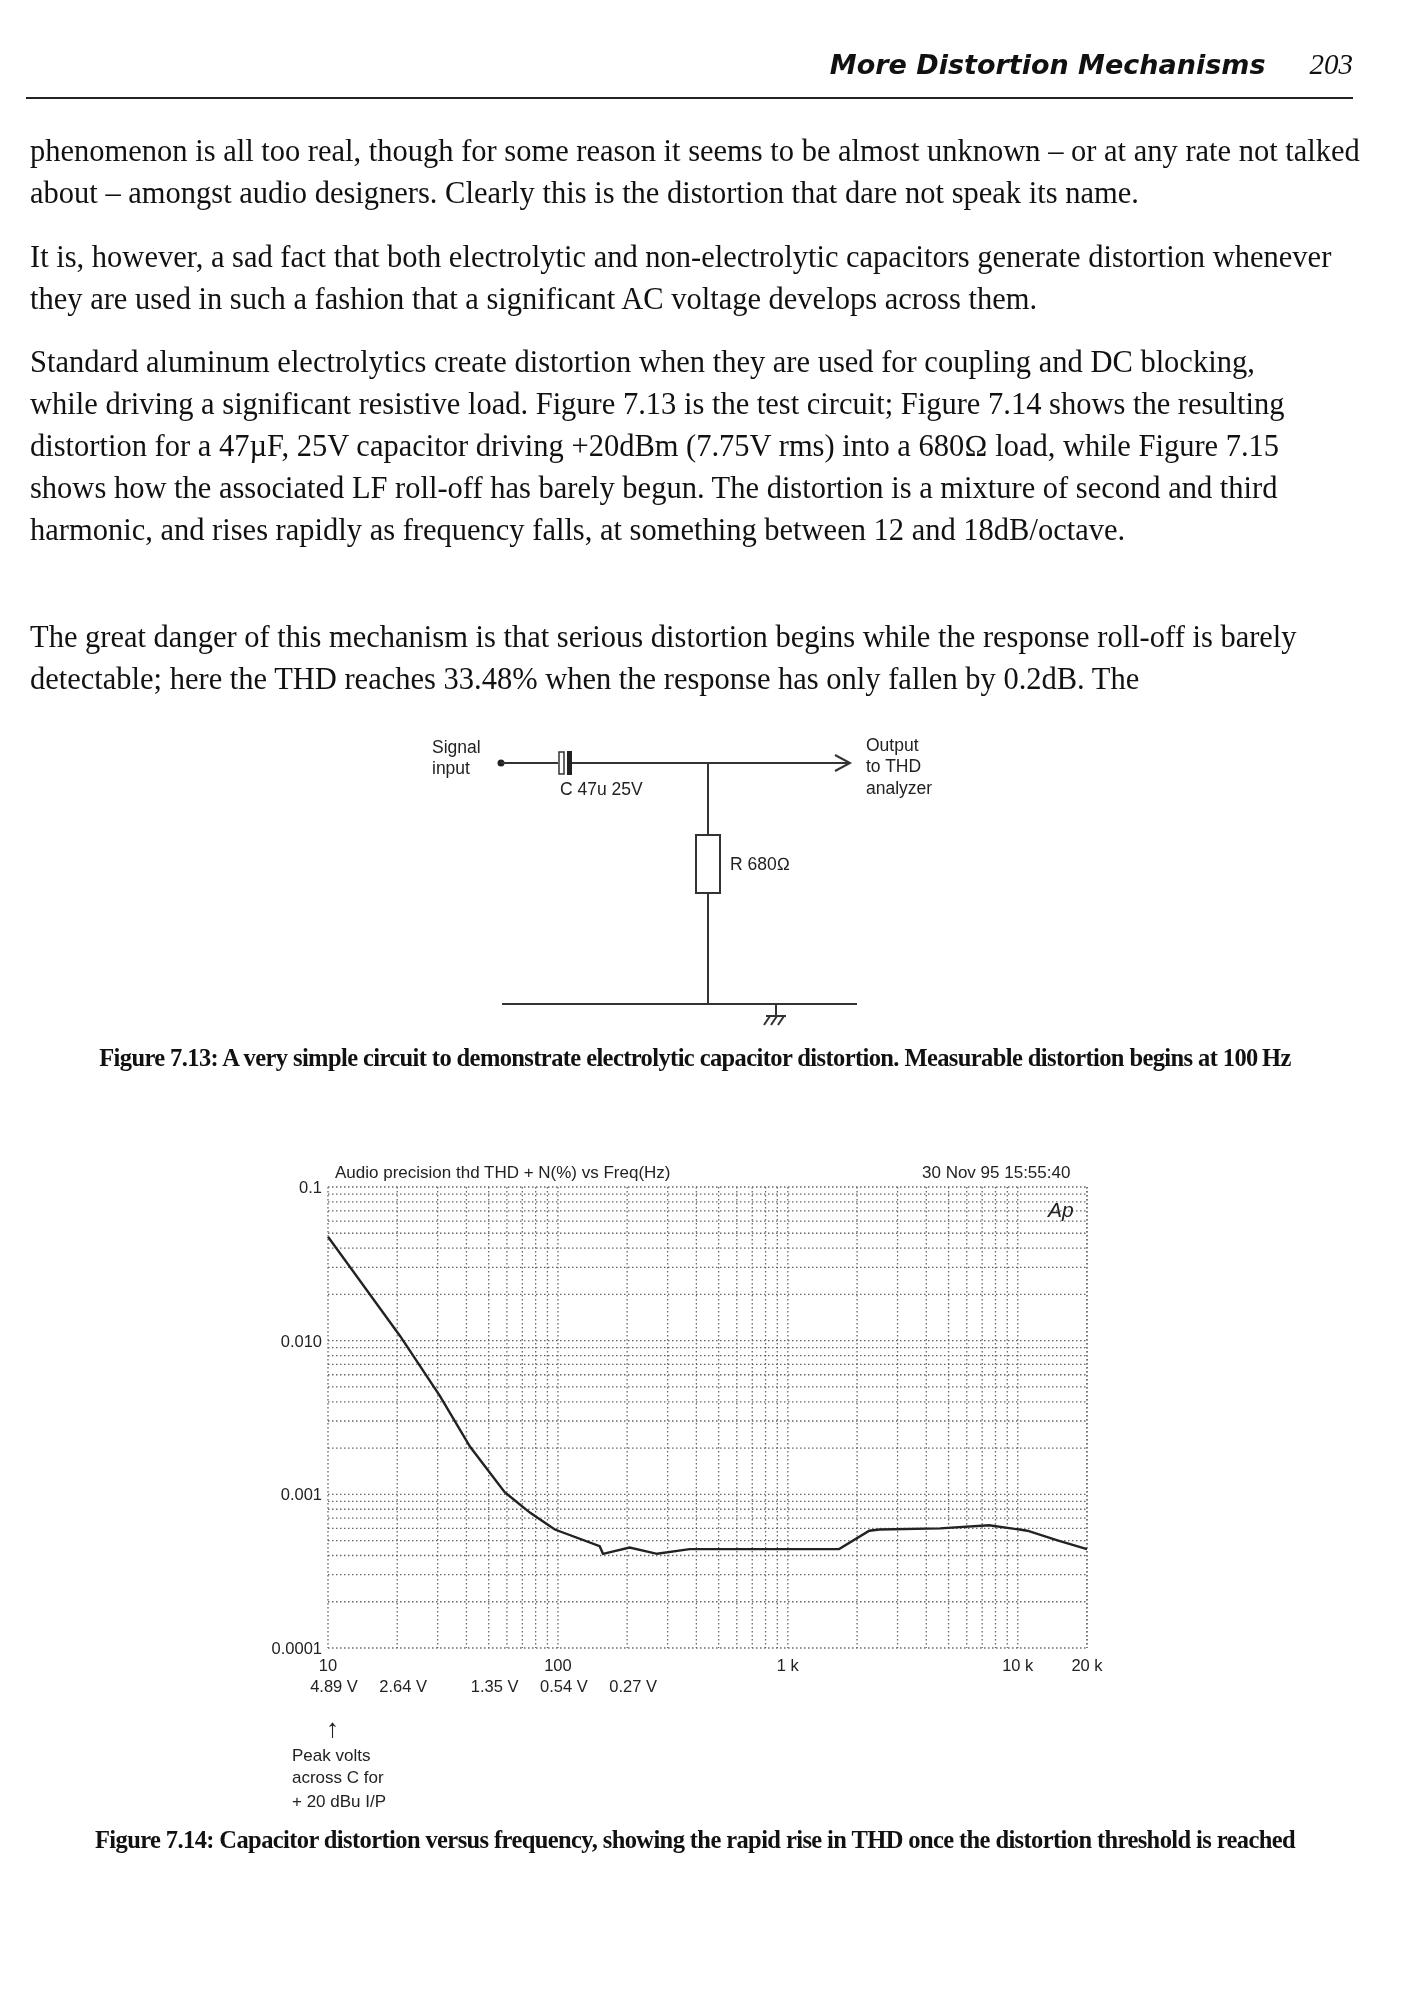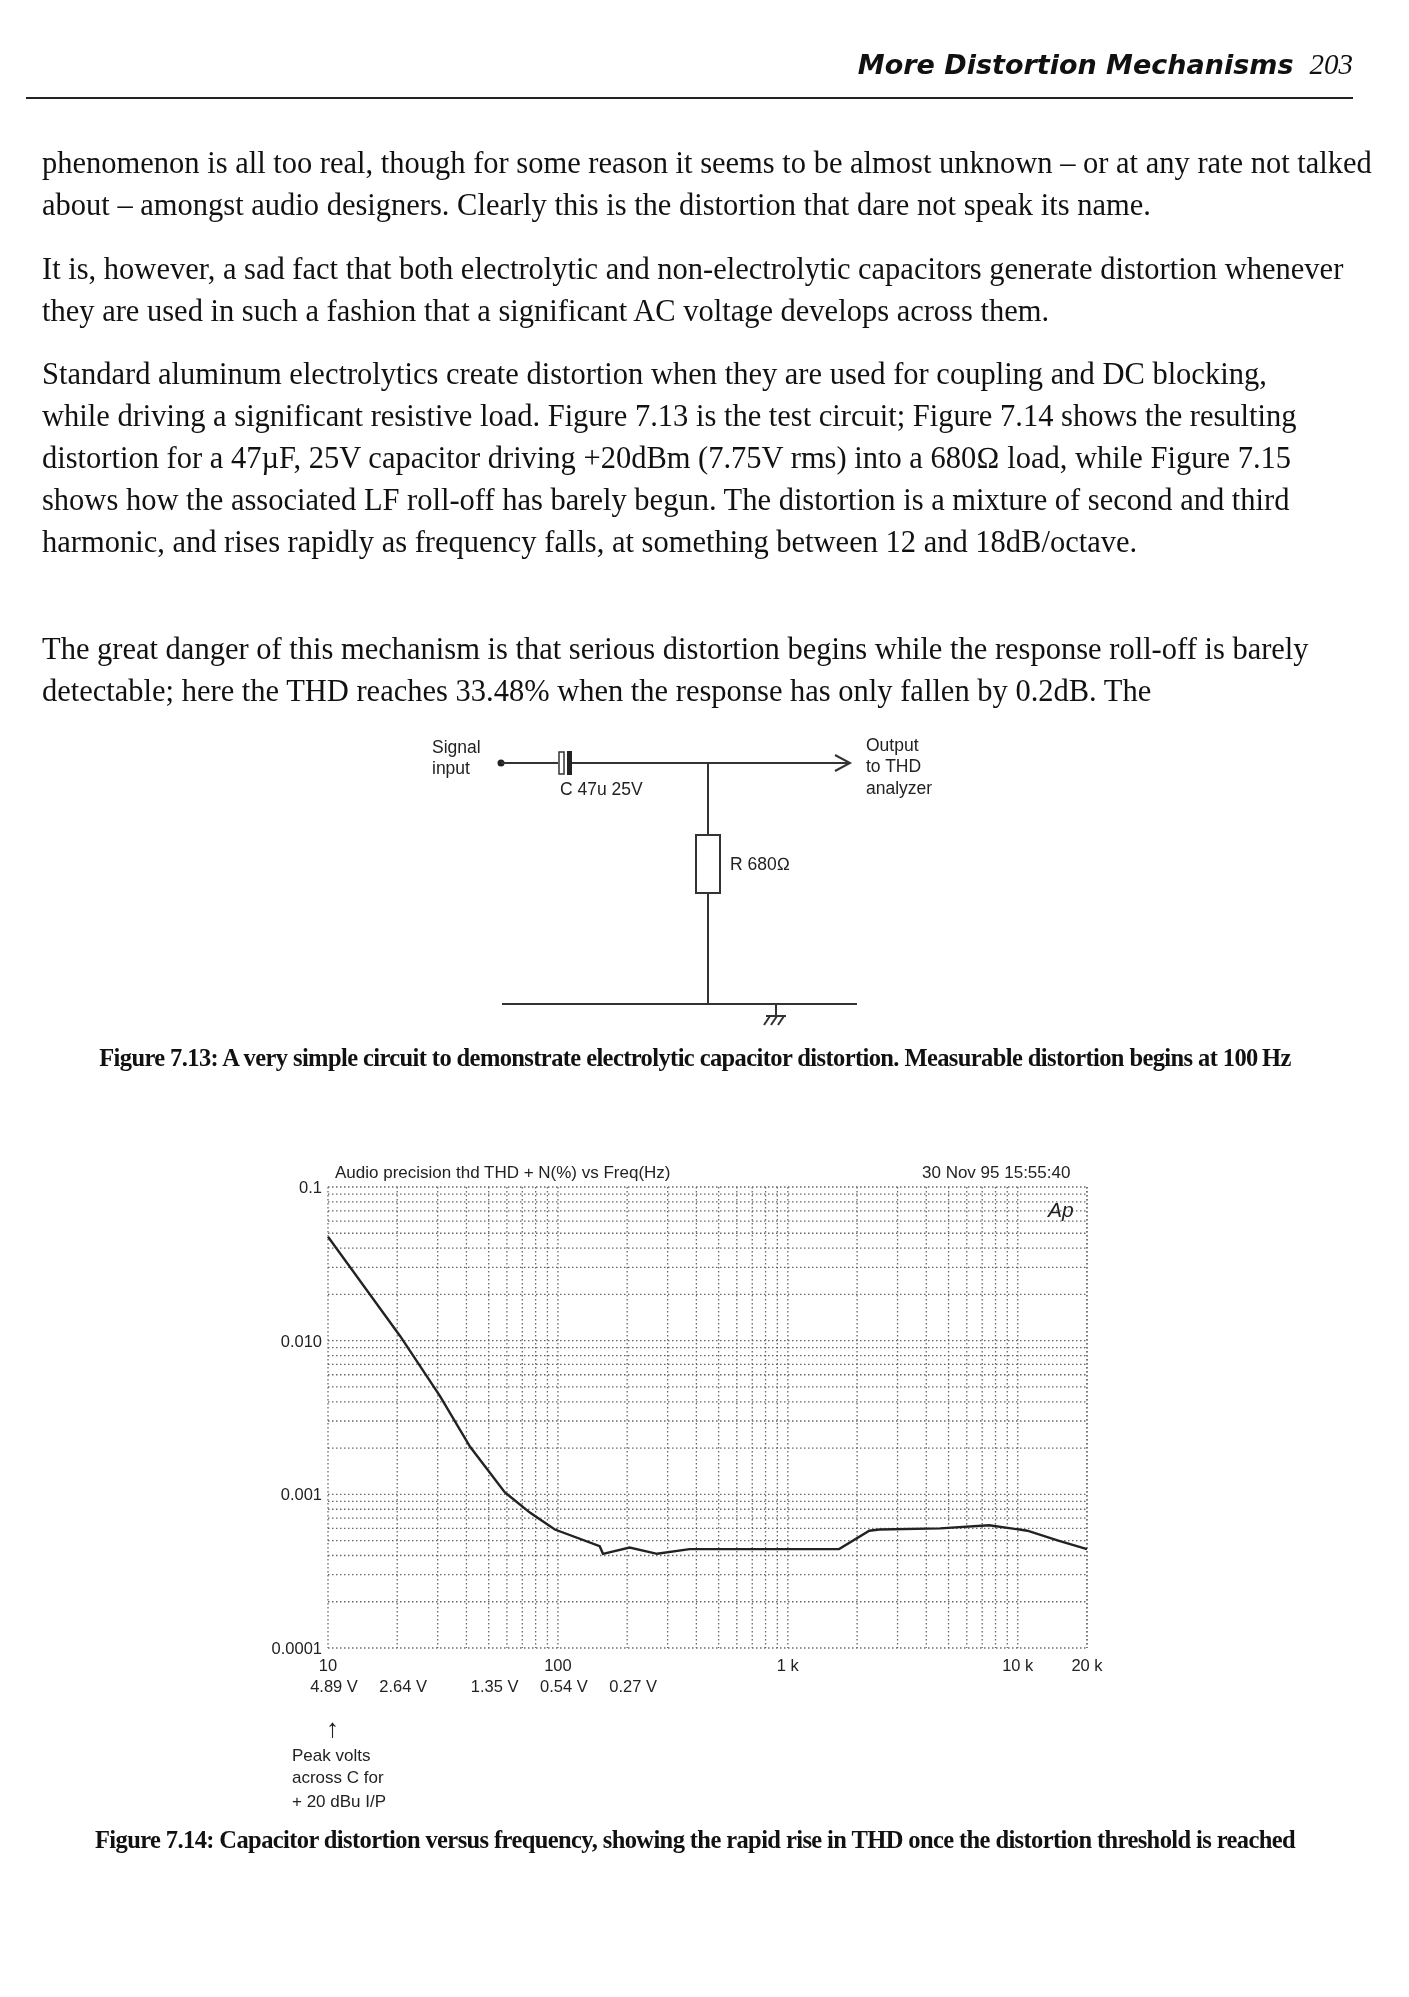--- a/index.html
+++ b/index.html
@@ -2,25 +2,25 @@
 <html><head>
 <meta charset="utf-8">
 <style>
   html, body { margin: 0; padding: 0; background: #ffffff; }
   body { width: 1409px; height: 1997px; position: relative; overflow: hidden; color: #111; }
   .running-head {
     position: absolute; right: 56px; top: 48px;
     font-family: "DejaVu Sans", sans-serif; font-style: italic; font-weight: bold;
     font-size: 27px; color: #111; white-space: nowrap;
   }
-  .running-head .page-num { font-family: "Liberation Serif", serif; font-style: italic; font-weight: normal; margin-left: 16px; font-size: 29px; }
+  .running-head .page-num { font-family: "Liberation Serif", serif; font-style: italic; font-weight: normal; margin-left: 44px; font-size: 29px; }
   .head-rule { position: absolute; left: 26px; right: 56px; top: 97px; height: 0; border-top: 2px solid #222; }
   .para {
     position: absolute; left: 26px; width: 1330px;
-    font-family: "Liberation Serif", serif; font-size: 30.5px; line-height: 42px; color: #111; margin: 16px;
+    font-family: "Liberation Serif", serif; font-size: 30.5px; line-height: 42px; color: #111; margin: 4px;
   }
   .circuit { position: absolute; left: 420px; top: 725px; width: 520px; height: 320px; }
   .circuit text { font-family: "Liberation Sans", sans-serif; font-size: 17.5px; fill: #222; }
   .caption {
     position: absolute; left: 30px; width: 1330px; text-align: center;
     font-family: Liberation Serif, serif; font-weight: bold; font-size: 24.5px; line-height: 36px;
     letter-spacing: -0.6px; color: #111; margin: 0;
   }
   .chart { position: absolute; left: 0; top: 1150px; width: 1409px; height: 680px; }
   .chart text { font-family: "Liberation Sans", sans-serif; fill: #222; }

